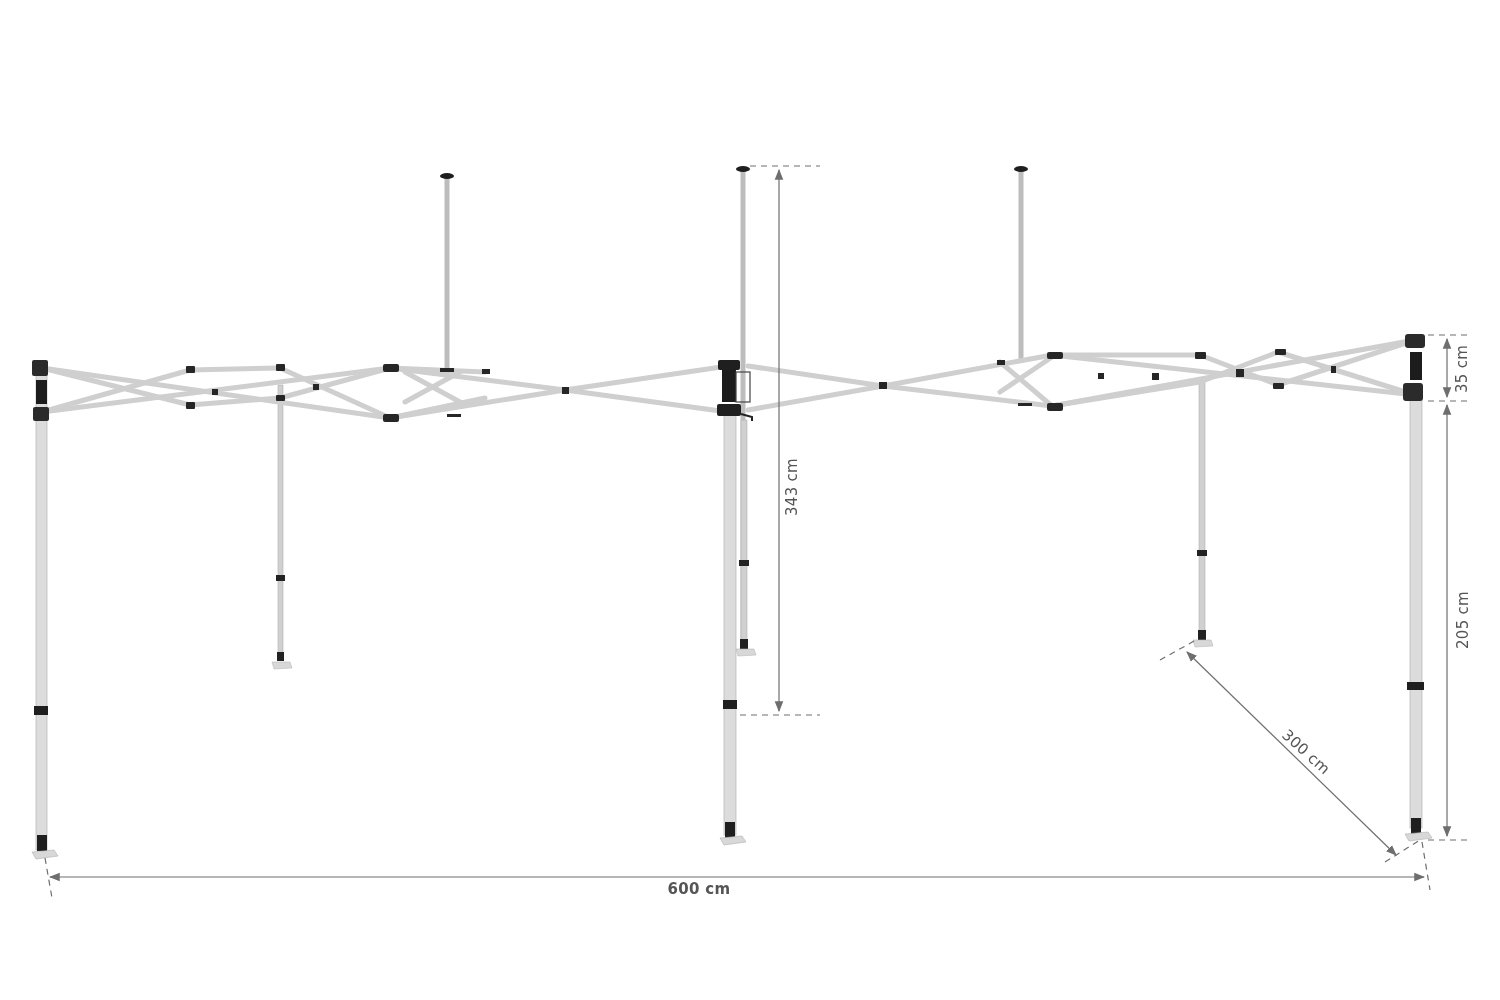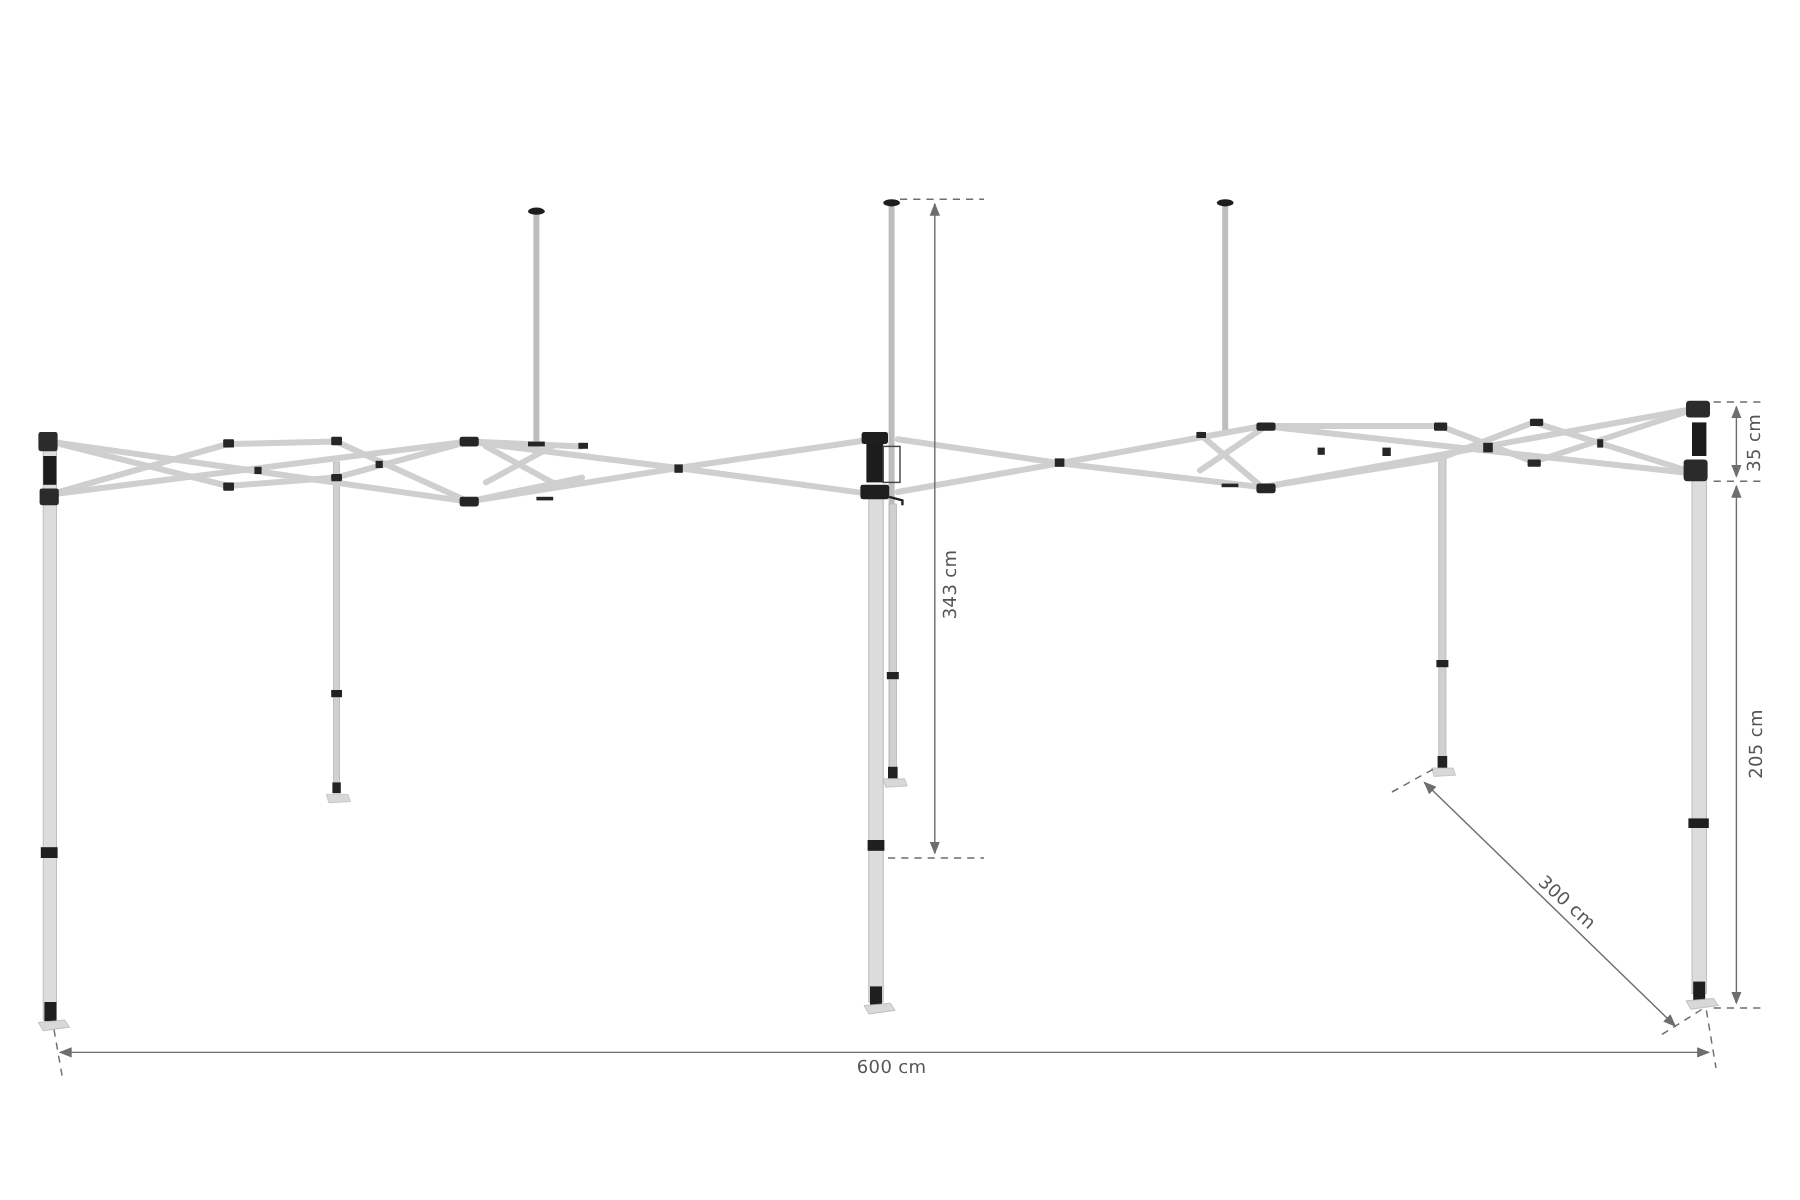--- a/index.html
+++ b/index.html
@@ -170,13 +170,13 @@
       <line x1="1422" y1="842" x2="1430" y2="890" stroke-dasharray="6,5"></line>
       <line x1="50" y1="877" x2="1424" y2="877" marker-start="url(#arr)" marker-end="url(#arr)"></line>
     </g>
   </g>
 </svg>
 
 <div class="lbl v" style="left:762px; top:478px; width:60px; text-align:center;">343 cm</div>
 <div class="lbl v" style="left:1434px; top:360px; width:56px; text-align:center;">35 cm</div>
 <div class="lbl v" style="left:1430px; top:611px; width:66px; text-align:center;">205 cm</div>
 <div class="lbl d" style="left:1273px; top:743px; width:66px; text-align:center;">300 cm</div>
-<div class="lbl" style="left:708px; top:880px; width:70px; text-align:center;">600 cm</div>
+<div class="lbl" style="left:664px; top:880px; width:70px; text-align:center;font-weight:bold;">600 cm</div>
 
 </body></html>

